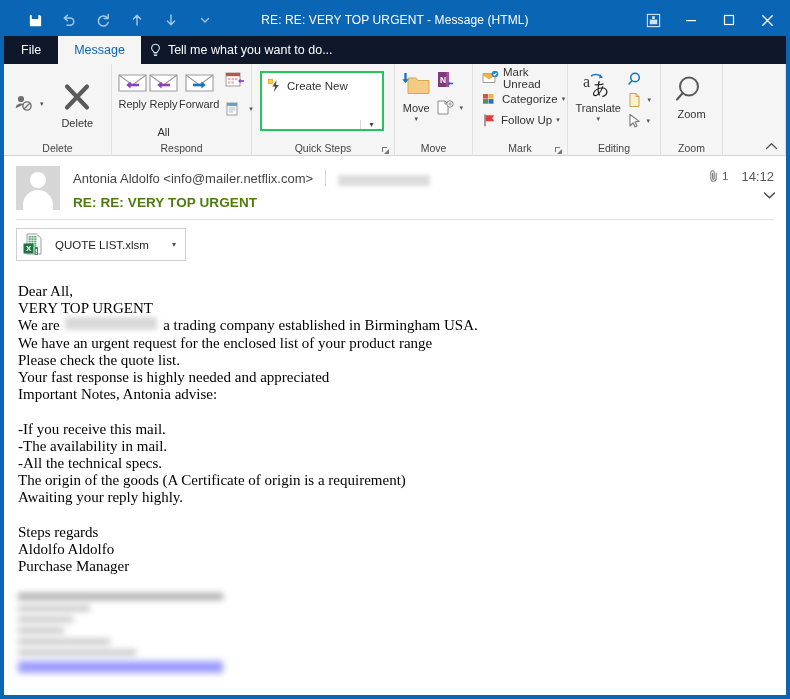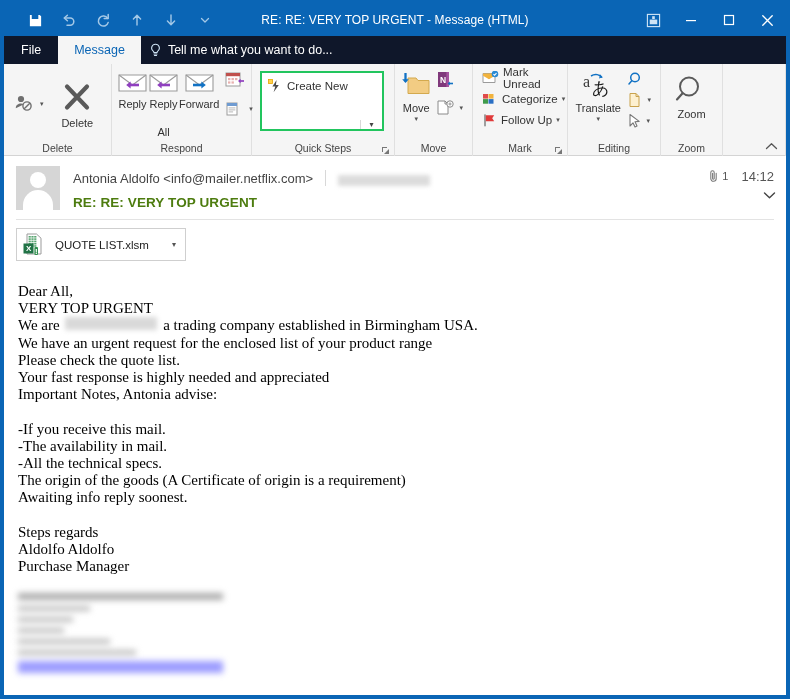--- a/index.html
+++ b/index.html
@@ -761,21 +761,21 @@
       </div>
       <div class="bline">We have an urgent request for the enclosed list of your product range</div>
       <div class="bline">Please check the quote list.</div>
       <div class="bline">Your fast response is highly needed and appreciated</div>
       <div class="bline">Important Notes, Antonia advise:</div>
       <div class="gap"></div>
       <div class="bline">-If you receive this mail.</div>
       <div class="bline">-The availability in mail.</div>
       <div class="bline">-All the technical specs.</div>
       <div class="bline">The origin of the goods (A Certificate of origin is a requirement)</div>
-      <div class="bline">Awaiting info reply soonest.</div>
+      <div class="bline">Awaiting your reply highly.</div>
       <div class="gap"></div>
       <div class="bline">Steps regards</div>
       <div class="bline">Aldolfo Aldolfo</div>
       <div class="bline">Purchase Manager</div>
     </div>
 
     <div class="sigblock">
       <div class="sigline l1"></div>
       <div class="sigline l2"></div>
       <div class="sigline l3"></div>

